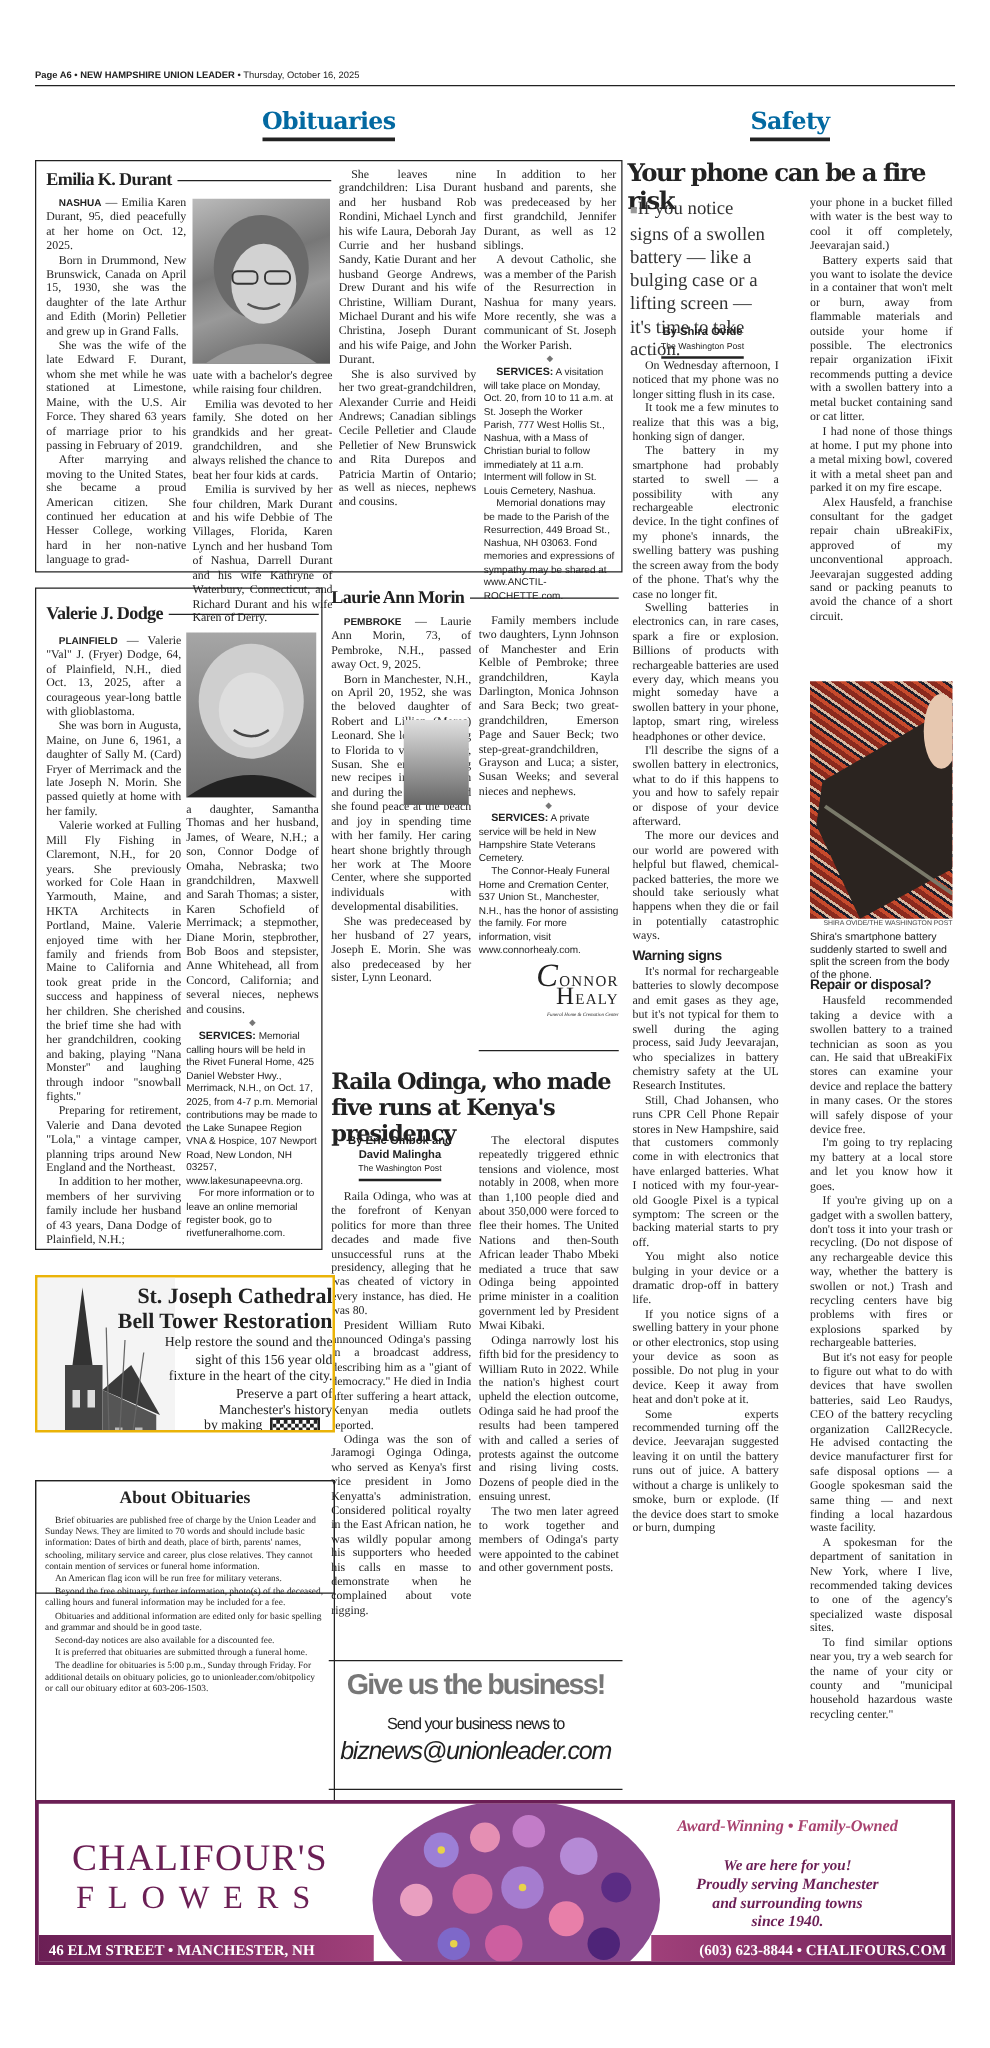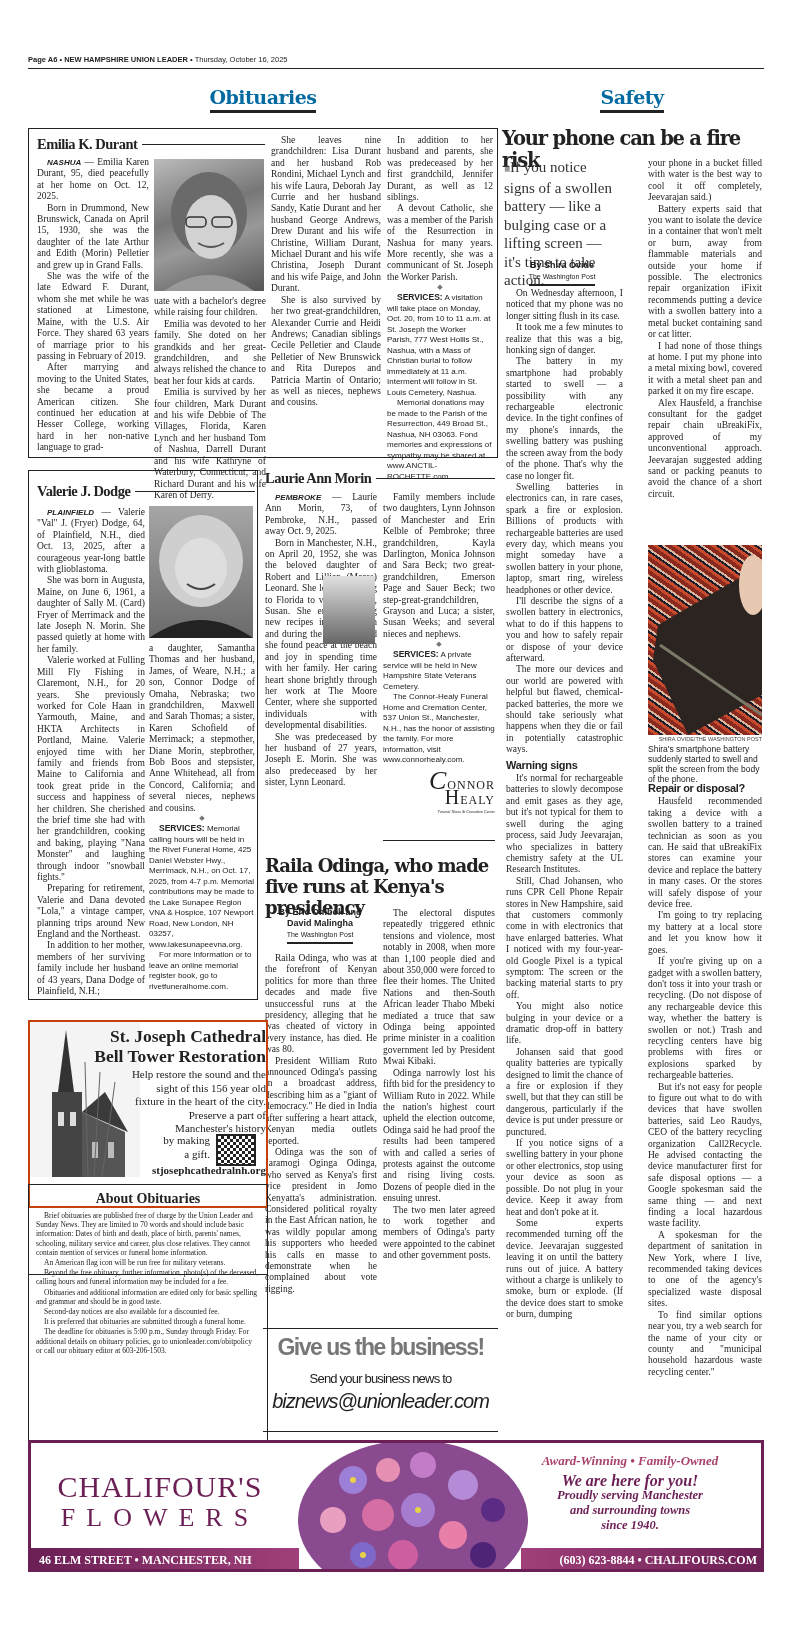--- a/index.html
+++ b/index.html
@@ -9,21 +9,21 @@
   .folio { left: 28px; top: 55px; font-family: "Liberation Sans", sans-serif; font-size: 7.5px; font-weight: bold; color: #222; }
   .folio .date { font-weight: normal; }
   .folio-rule { left: 28px; top: 68px; width: 736px; height: 1px; background: #222; }
   .section-head { font-family: "DejaVu Serif", serif; font-weight: bold; font-size: 19px; color: #0369a1; text-align: center; letter-spacing: -0.5px; }
   .section-head span { display: inline-block; border-bottom: 3px solid #222; padding-bottom: 2px; }
   .box { border: 1px solid #222; }
   .obit-title { font-family: "Liberation Serif", serif; font-weight: bold; font-size: 14.5px; color: #222; display: flex; align-items: center; letter-spacing: -0.5px; }
   .obit-title::after { content: ""; flex: 1; height: 1px; background: #222; margin-left: 5px; }
   .col { font-family: "Liberation Serif", serif; font-size: 9.5px; line-height: 11.4px; text-align: justify; color: #222; }
   .col p { text-indent: 10px; }
-  .col .dl { font-family: "Liberation Sans", sans-serif; font-weight: bold; font-size: 8px; font-style: italic; }
+  .col .dl { font-family: "Liberation Sans", sans-serif; font-weight: bold; font-size: 8px; }
   .services { font-family: "Liberation Sans", sans-serif; font-size: 8px; line-height: 10.5px; text-align: left; }
   .services p { text-indent: 10px; }
   .services b { font-size: 8.5px; }
   .diamond { text-align: center; font-size: 7px; color: #777; line-height: 9px; }
   .photo { background: #888; overflow: hidden; }
   .byline { font-family: "Liberation Sans", sans-serif; text-align: center; font-size: 9px; font-weight: bold; line-height: 11px; }
   .byline .org { font-weight: normal; font-size: 7px; display: inline-block; border-bottom: 2px solid #222; padding-bottom: 2px; }
   .headline { font-family: "DejaVu Serif", serif; font-weight: bold; color: #222; letter-spacing: -1px; }
   .subhead { font-family: "Liberation Sans", sans-serif; font-weight: bold; font-size: 11px; letter-spacing: -0.3px; margin: 4px 0 2px; }
   .caption-credit { font-family: "Liberation Sans", sans-serif; font-size: 5.5px; text-align: right; color: #444; }
@@ -153,21 +153,21 @@
 </div>
 
 <div class="abs" style="left:263px;top:1328px;width:235px;height:1px;background:#222;"></div>
 <div class="abs" style="left:263px;top:1330px;width:235px;height:100px;text-align:center;font-family:'Liberation Sans',sans-serif;">
   <div style="font-size:23px;font-weight:bold;color:#777;letter-spacing:-1.5px;margin-top:4px;">Give us the business!</div>
   <div style="font-size:13px;color:#222;letter-spacing:-0.8px;margin-top:10px;">Send your business news to</div>
   <div style="font-size:20px;color:#222;letter-spacing:-1px;margin-top:4px;font-style:italic;">biznews@unionleader.com</div>
 </div>
 <div class="abs" style="left:263px;top:1431px;width:235px;height:1px;background:#222;"></div>
 
-<div class="abs" style="left:28px;top:1020px;width:240px;height:188px;border:2px solid #c2410c;background:#fff;overflow:hidden;">
+<div class="abs" style="left:28px;top:1020px;width:240px;height:126px;border:2px solid #eab308;background:#fff;overflow:hidden;">
   <svg class="abs" style="left:0;top:0;" width="110" height="155" viewBox="0 0 110 155">
     <rect width="110" height="155" fill="#f4f4f4"></rect>
     <polygon points="36,8 28,70 44,70" fill="#333"></polygon>
     <rect x="22" y="70" width="30" height="85" fill="#444"></rect>
     <polygon points="52,90 95,110 95,155 52,155" fill="#555"></polygon>
     <polygon points="52,90 75,70 98,110" fill="#3a3a3a"></polygon>
     <rect x="28" y="90" width="6" height="14" fill="#ddd"></rect>
       <rect x="40" y="90" width="6" height="14" fill="#ddd"></rect>
     <rect x="62" y="120" width="6" height="16" fill="#bbb"></rect>
       <rect x="78" y="120" width="6" height="16" fill="#bbb"></rect>
@@ -214,21 +214,20 @@
   <p>On Wednesday afternoon, I noticed that my phone was no longer sitting flush in its case.</p>
   <p>It took me a few minutes to realize that this was a big, honking sign of danger.</p>
   <p>The battery in my smartphone had probably started to swell — a possibility with any rechargeable electronic device. In the tight confines of my phone's innards, the swelling battery was pushing the screen away from the body of the phone. That's why the case no longer fit.</p>
   <p>Swelling batteries in electronics can, in rare cases, spark a fire or explosion. Billions of products with rechargeable batteries are used every day, which means you might someday have a swollen battery in your phone, laptop, smart ring, wireless headphones or other device.</p>
   <p>I'll describe the signs of a swollen battery in electronics, what to do if this happens to you and how to safely repair or dispose of your device afterward.</p>
   <p>The more our devices and our world are powered with helpful but flawed, chemical-packed batteries, the more we should take seriously what happens when they die or fail in potentially catastrophic ways.</p>
   <div class="subhead">Warning signs</div>
   <p>It's normal for rechargeable batteries to slowly decompose and emit gases as they age, but it's not typical for them to swell during the aging process, said Judy Jeevarajan, who specializes in battery chemistry safety at the UL Research Institutes.</p>
   <p>Still, Chad Johansen, who runs CPR Cell Phone Repair stores in New Hampshire, said that customers commonly come in with electronics that have enlarged batteries. What I noticed with my four-year-old Google Pixel is a typical symptom: The screen or the backing material starts to pry off.</p>
   <p>You might also notice bulging in your device or a dramatic drop-off in battery life.</p>
-  <p>Johansen said that good quality batteries are typically designed to limit the chance of a fire or explosion if they swell, but that they can still be dangerous, particularly if the device is put under pressure or punctured.</p>
   <p>If you notice signs of a swelling battery in your phone or other electronics, stop using your device as soon as possible. Do not plug in your device. Keep it away from heat and don't poke at it.</p>
   <p>Some experts recommended turning off the device. Jeevarajan suggested leaving it on until the battery runs out of juice. A battery without a charge is unlikely to smoke, burn or explode. (If the device does start to smoke or burn, dumping</p>
 </div>
 <div class="abs col" style="left:648px;top:158px;width:114px;">
   <p style="text-indent:0">your phone in a bucket filled with water is the best way to cool it off completely, Jeevarajan said.)</p>
   <p>Battery experts said that you want to isolate the device in a container that won't melt or burn, away from flammable materials and outside your home if possible. The electronics repair organization iFixit recommends putting a device with a swollen battery into a metal bucket containing sand or cat litter.</p>
   <p>I had none of those things at home. I put my phone into a metal mixing bowl, covered it with a metal sheet pan and parked it on my fire escape.</p>
   <p>Alex Hausfeld, a franchise consultant for the gadget repair chain uBreakiFix, approved of my unconventional approach. Jeevarajan suggested adding sand or packing peanuts to avoid the chance of a short circuit.</p>
 </div>
 <div class="abs photo" style="left:648px;top:545px;width:114px;height:190px;background:repeating-linear-gradient(35deg,#8a2a1e 0 4px,#c74a2c 4px 7px,#1d1d2a 7px 9px,#d8b8a0 9px 11px);">
@@ -270,20 +269,20 @@
       <circle cx="160" cy="95" r="14" fill="#e87fa9"></circle>
     <circle cx="70" cy="115" r="13" fill="#7e68c9"></circle>
       <circle cx="110" cy="115" r="15" fill="#cd5fa0"></circle>
       <circle cx="190" cy="115" r="13" fill="#4e2478"></circle>
     <circle cx="60" cy="40" r="3" fill="#e8d24a"></circle>
       <circle cx="70" cy="115" r="3" fill="#e8d24a"></circle>
       <circle cx="125" cy="70" r="3" fill="#e8d24a"></circle>
   </svg>
   <div class="abs ad-purple" style="left:470px;top:10px;width:258px;text-align:center;font-family:'Liberation Serif',serif;font-style:italic;font-weight:bold;">
     <div style="font-size:13px;color:#a8426f;">Award-Winning • Family-Owned</div>
-    <div style="font-size:16px;margin-top:4px;line-height:15px;">We are here for you!</div>
+    <div style="font-size:12px;margin-top:16px;line-height:15px;">We are here for you!</div>
     <div style="font-size:12.5px;line-height:15px;">Proudly serving Manchester</div>
     <div style="font-size:12.5px;line-height:15px;">and surrounding towns</div>
     <div style="font-size:12.5px;line-height:15px;">since 1940.</div>
   </div>
   <div class="abs" style="left:0;top:105px;width:268px;height:24px;background:linear-gradient(90deg,#6b1f55,#a0407a);color:#fff;font-family:'Liberation Serif',serif;font-weight:bold;font-size:12px;line-height:24px;padding-left:8px;">46 ELM STREET • MANCHESTER, NH</div>
   <div class="abs" style="left:490px;top:105px;width:246px;height:24px;background:linear-gradient(90deg,#a0407a,#6b1f55);color:#fff;font-family:'Liberation Serif',serif;font-weight:bold;font-size:12px;line-height:24px;text-align:right;padding-right:10px;">(603) 623-8844 • CHALIFOURS.COM</div>
 </div>
 
 </body></html>

